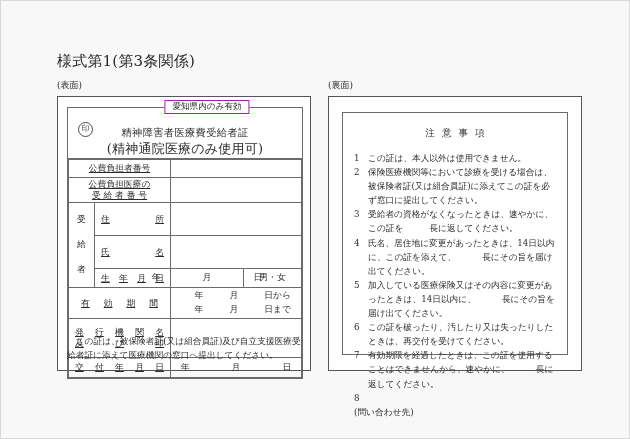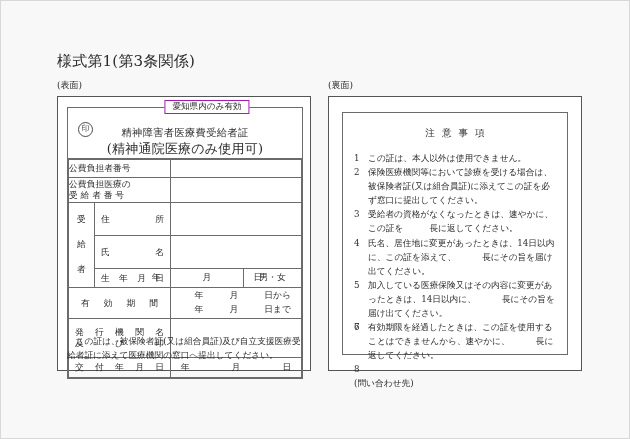--- a/index.html
+++ b/index.html
@@ -108,22 +108,24 @@
     border-collapse: collapse;
     table-layout: fixed;
   }
   table.ftab td {
     border: 1px solid #6b6b6b;
     font-size: 8.8px;
     padding: 0;
     vertical-align: middle;
   }
   td.lbl {
+    text-align: center;
     line-height: 1.25;
     padding: 2px 3px;
+    text-decoration: underline;
   }
   
   .spread {
     display: flex;
     justify-content: space-between;
     padding: 0 6px;
   }
   .spread2 { padding: 0 12px; }
   td.vert {
     width: 26px;
@@ -393,20 +395,21 @@
         <li>
           <span class="num">4</span>
           <span>氏名、居住地に変更があったときは、14日以内に、この証を添えて、　　　長にその旨を届け出てください。</span>
         </li>
         <li>
           <span class="num">5</span>
           <span>加入している医療保険又はその内容に変更があったときは、14日以内に、　　　長にその旨を届け出てください。</span>
         </li>
         <li>
           <span class="num">6</span>
+          <span>この証を破ったり、汚したり又は失ったりしたときは、再交付を受けてください。</span>
         </li>
         <li>
           <span class="num">7</span>
           <span>有効期限を経過したときは、この証を使用することはできませんから、速やかに、　　　長に返してください。</span>
         </li>
         <li>
           <span class="num">8</span>
         </li>
       </ol>
 

